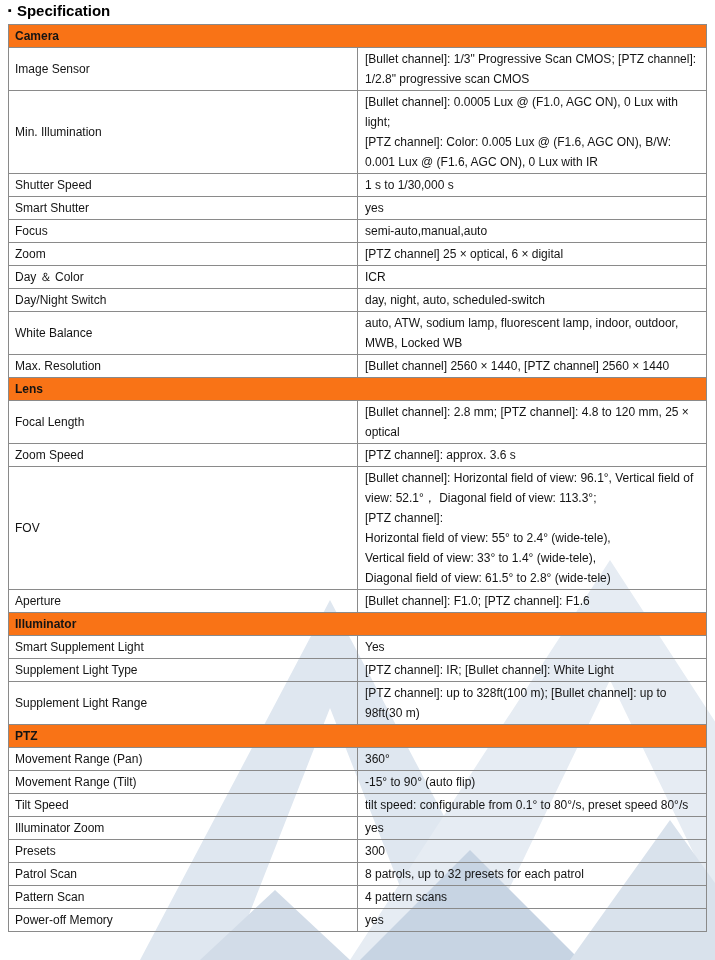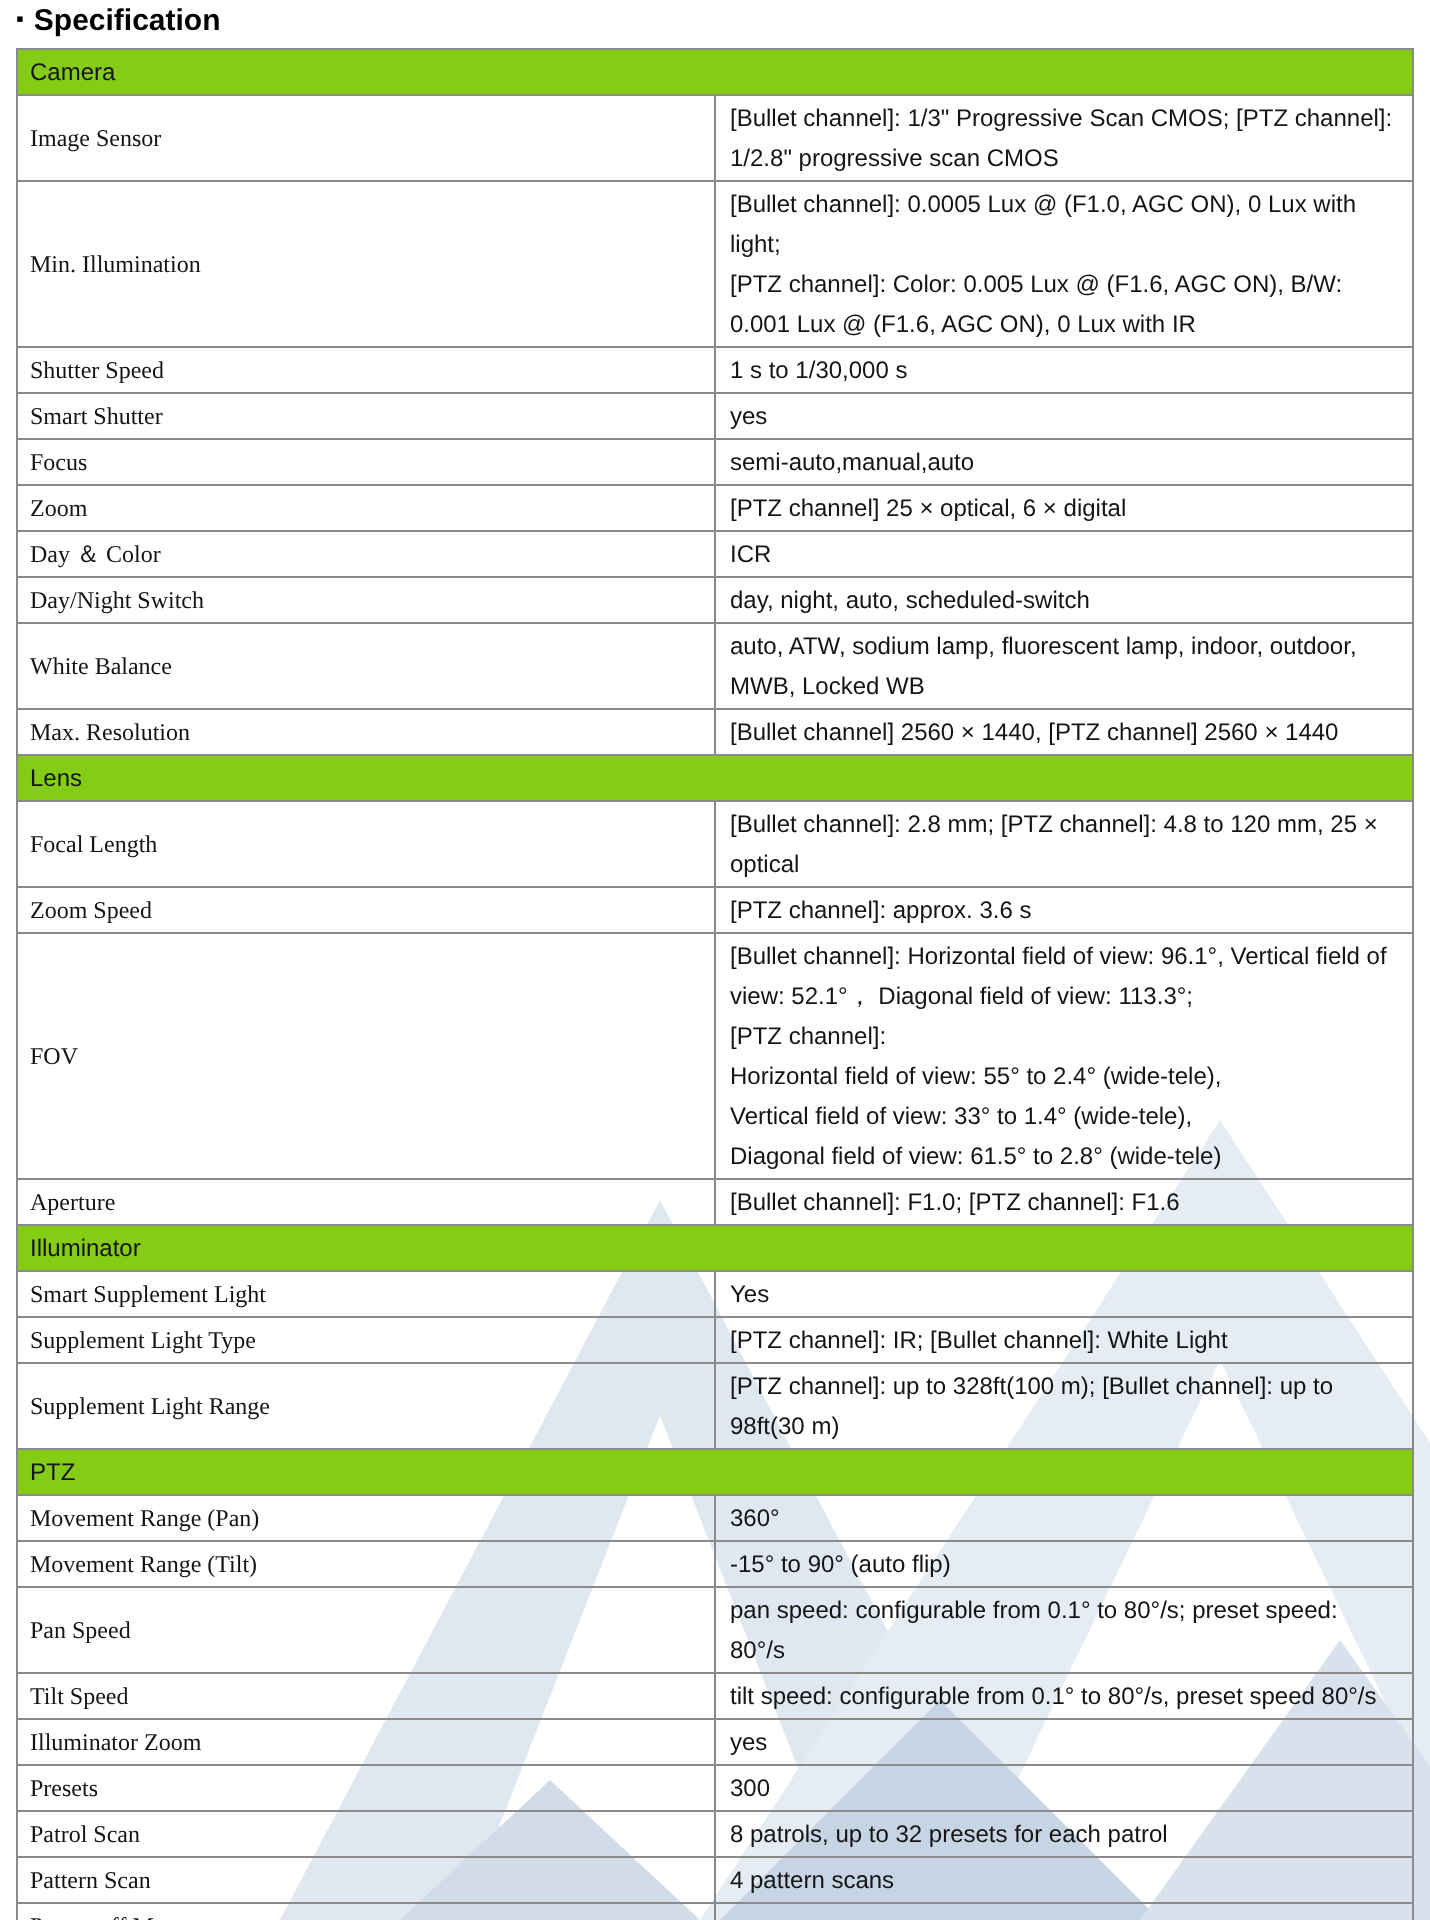--- a/index.html
+++ b/index.html
@@ -51,25 +51,25 @@
     width: 699px;
     border-collapse: collapse;
     table-layout: fixed;
   }
   table.spec td {
     border: 1px solid #8a8a8a;
     font-size: 12px;
     line-height: 20px;
     vertical-align: middle;
   }
-  td.label { width: 190px; padding: 1px 6px; font-family: Liberation Serif, serif; }
+  td.label { width: 190px; padding: 1px 6px; }
   td.value { padding: 1px 7px; white-space: pre-line; }
   tr.section td {
-    background: #84cc16;
-    font-weight: normal;
+    background: #f97316;
+    font-weight: bold;
     padding: 1px 6px;
   }
 </style>
 </head>
 <body>
 
 <div class="watermark">
   <div class="wm wm-chevron-left"></div>
   <div class="wm wm-chevron-right"></div>
   <div class="wm wm-solid-left"></div>
@@ -171,24 +171,20 @@
         </tr>
         <tr>
           <td class="label">Movement Range (Pan)</td>
           <td class="value">360°</td>
         </tr>
         <tr>
           <td class="label">Movement Range (Tilt)</td>
           <td class="value">-15° to 90° (auto flip)</td>
         </tr>
         <tr>
-          <td class="label">Pan Speed</td>
-          <td class="value">pan speed: configurable from 0.1° to 80°/s; preset speed: 80°/s</td>
-        </tr>
-        <tr>
           <td class="label">Tilt Speed</td>
           <td class="value">tilt speed: configurable from 0.1° to 80°/s, preset speed 80°/s</td>
         </tr>
         <tr>
           <td class="label">Illuminator Zoom</td>
           <td class="value">yes</td>
         </tr>
         <tr>
           <td class="label">Presets</td>
           <td class="value">300</td>

